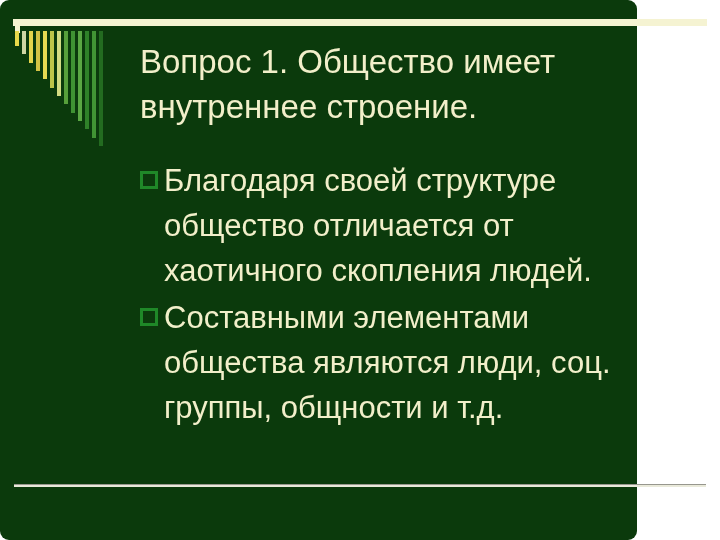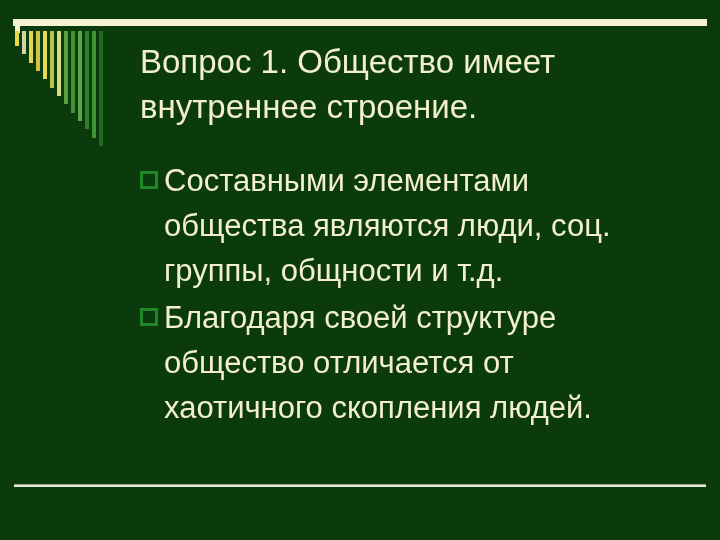--- a/index.html
+++ b/index.html
@@ -3,22 +3,23 @@
 <meta charset="utf-8">
 <style>
   html, body { margin: 0; padding: 0; }
   body {
     width: 720px; height: 540px;
     font-family: "Liberation Sans", sans-serif;
     overflow: hidden;
   }
   .slide {
     position: relative;
-    width: 720px; height: 540px;
+    width: 637px; height: 540px;
     background: var(--bg, #0b3a0c);
+    border-radius: 9px;
   }
   
   .top-bar {
     position: absolute;
     left: 13px; top: 19px;
     width: 694px; height: 7px;
     background: var(--bar, #f5f3d2);
   }
   .top-bar-notch {
     position: absolute;
@@ -98,23 +99,23 @@
       <div class="stripe" style="height: 90px; background: rgb(90, 167, 67);"></div>
       <div class="stripe" style="height: 98px; background: rgb(47, 129, 41);"></div>
       <div class="stripe" style="height: 107px; background: rgb(65, 148, 52);"></div>
       <div class="stripe" style="height: 115px; background: rgb(35, 107, 32);"></div>
     </div>
 
   <div class="title">Вопрос 1. Общество имеет
 внутреннее строение.</div>
 
   <div class="content">
+    <div class="bullet"><span class="bullet-square"></span><span>Благодаря своей структуре
+общество отличается от
+хаотичного скопления людей.</span></div>
     <div class="bullet"><span class="bullet-square"></span><span>Составными элементами
 общества являются люди, соц.
 группы, общности и т.д.</span></div>
-    <div class="bullet"><span class="bullet-square"></span><span>Благодаря своей структуре
-общество отличается от
-хаотичного скопления людей.</span></div>
   </div>
 
   <div class="divider"></div>
 
 </div>
 
 </body></html>

